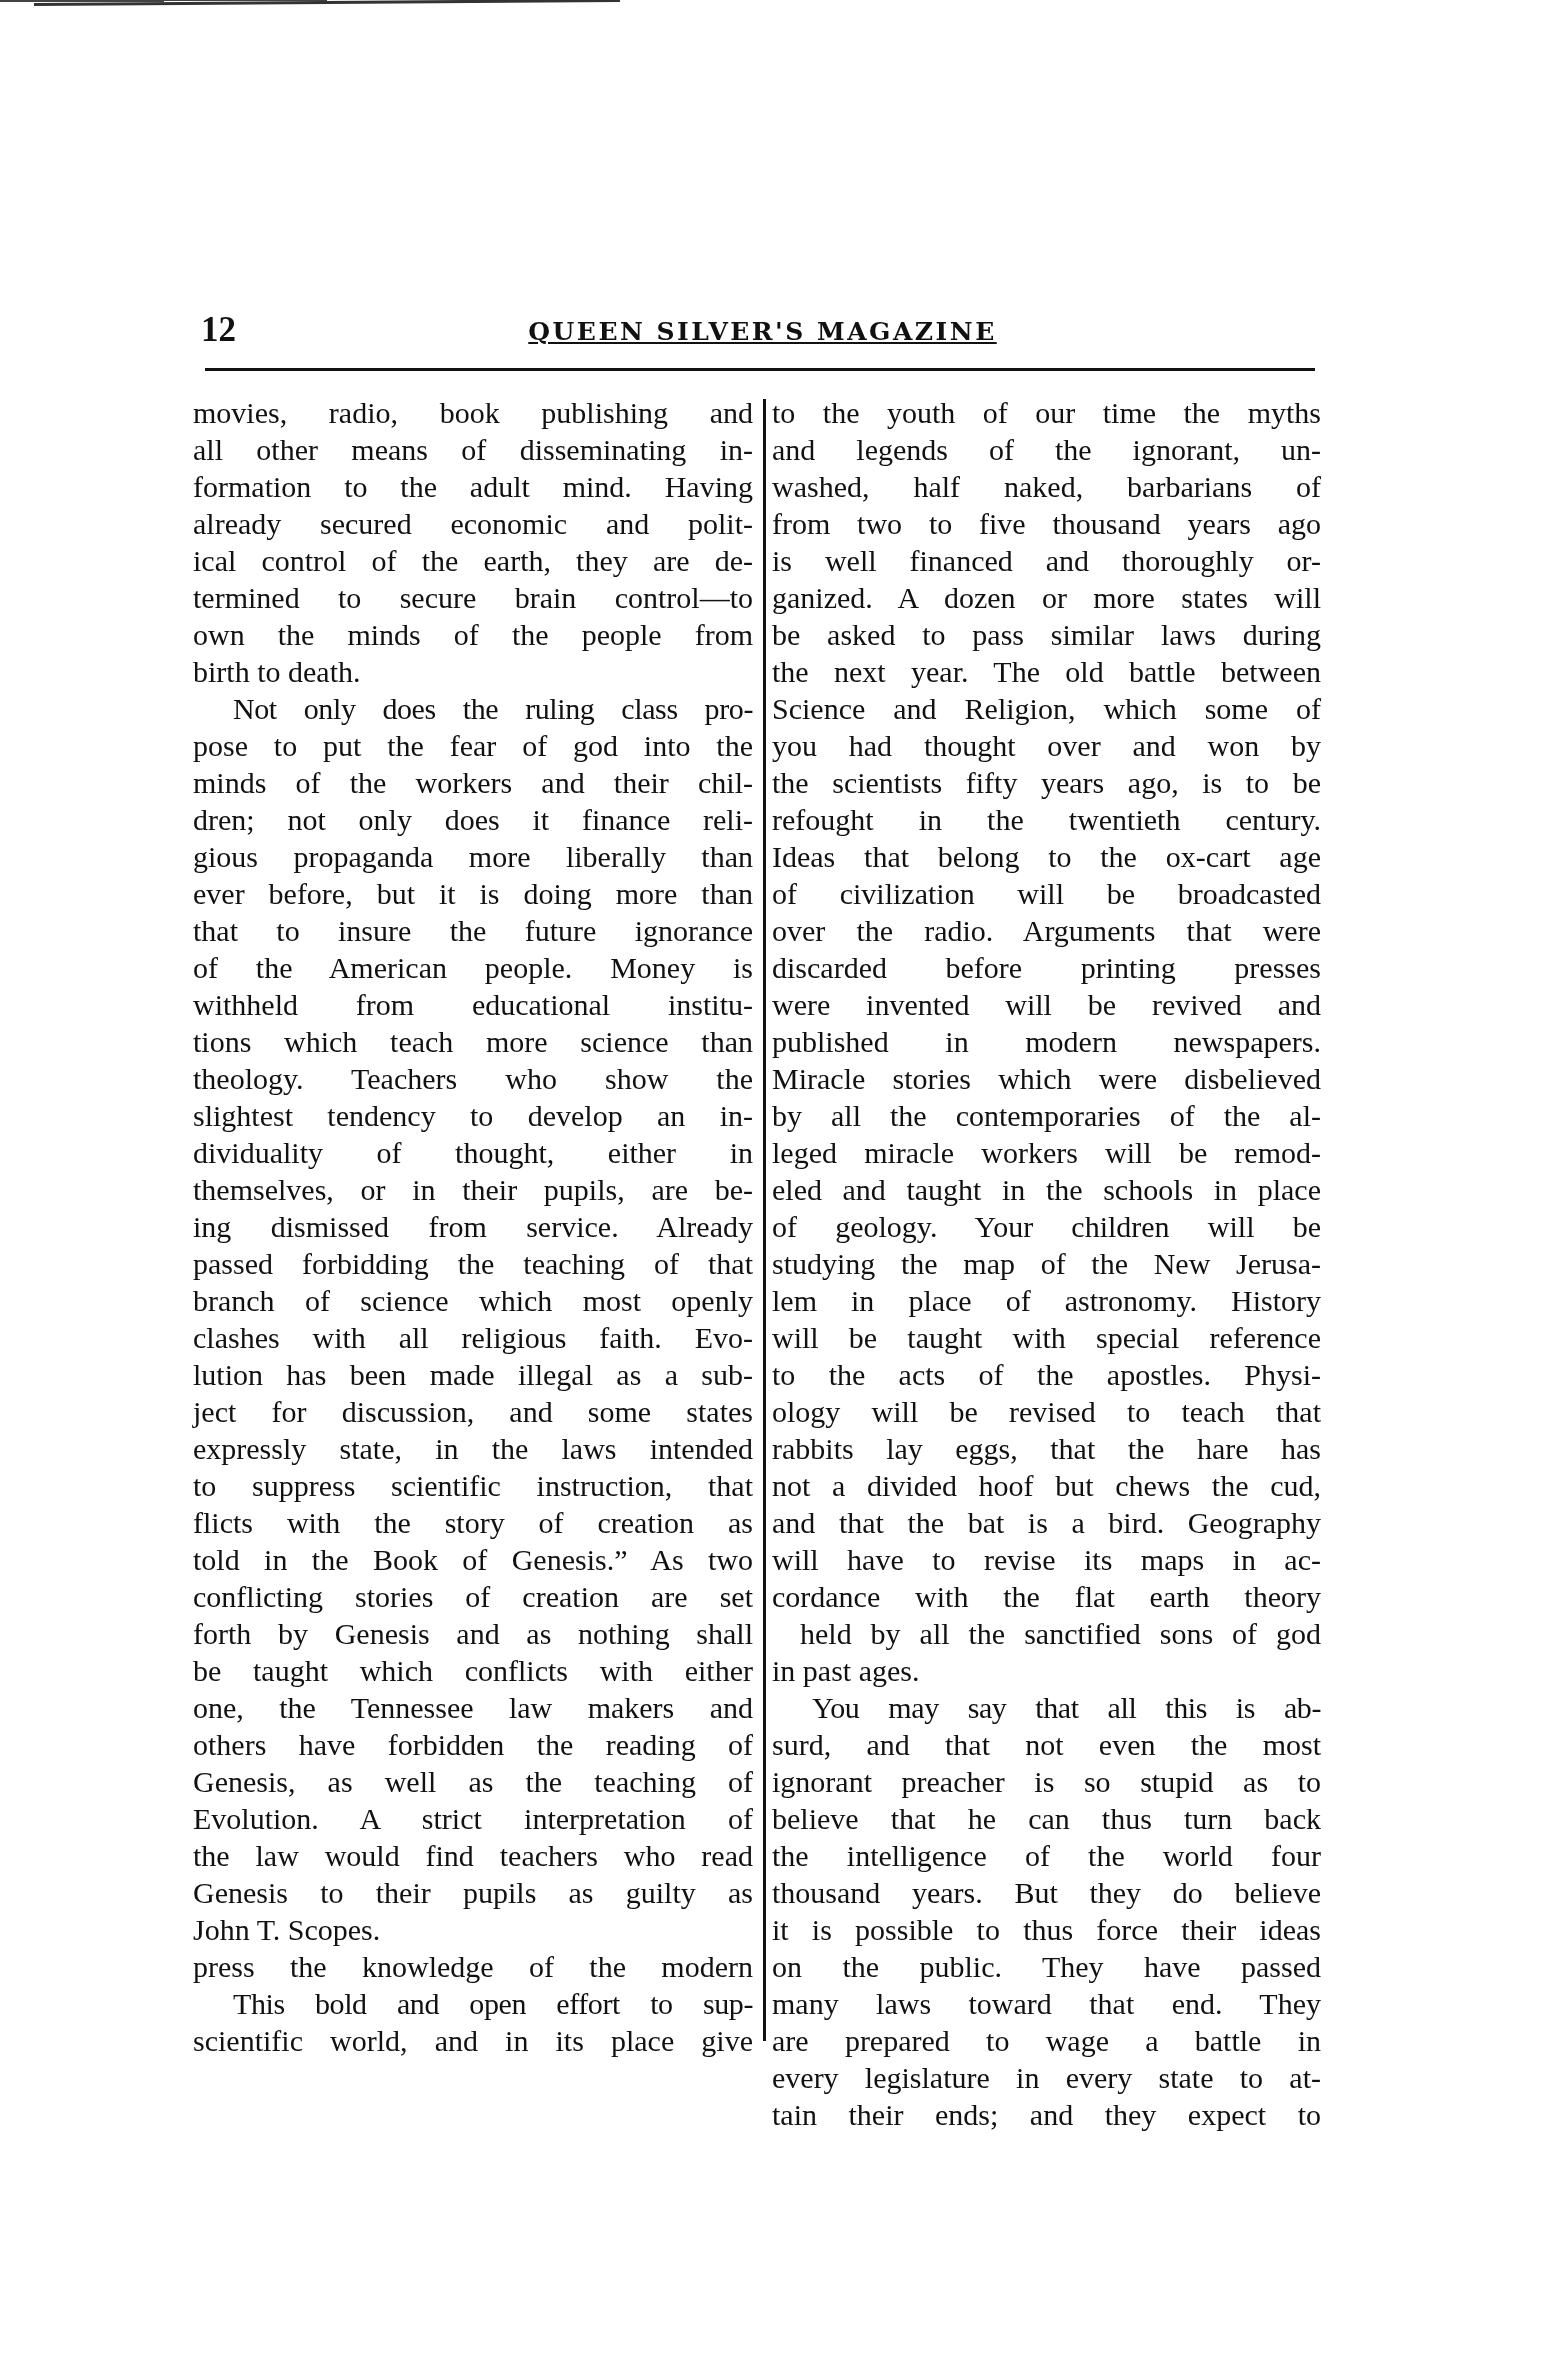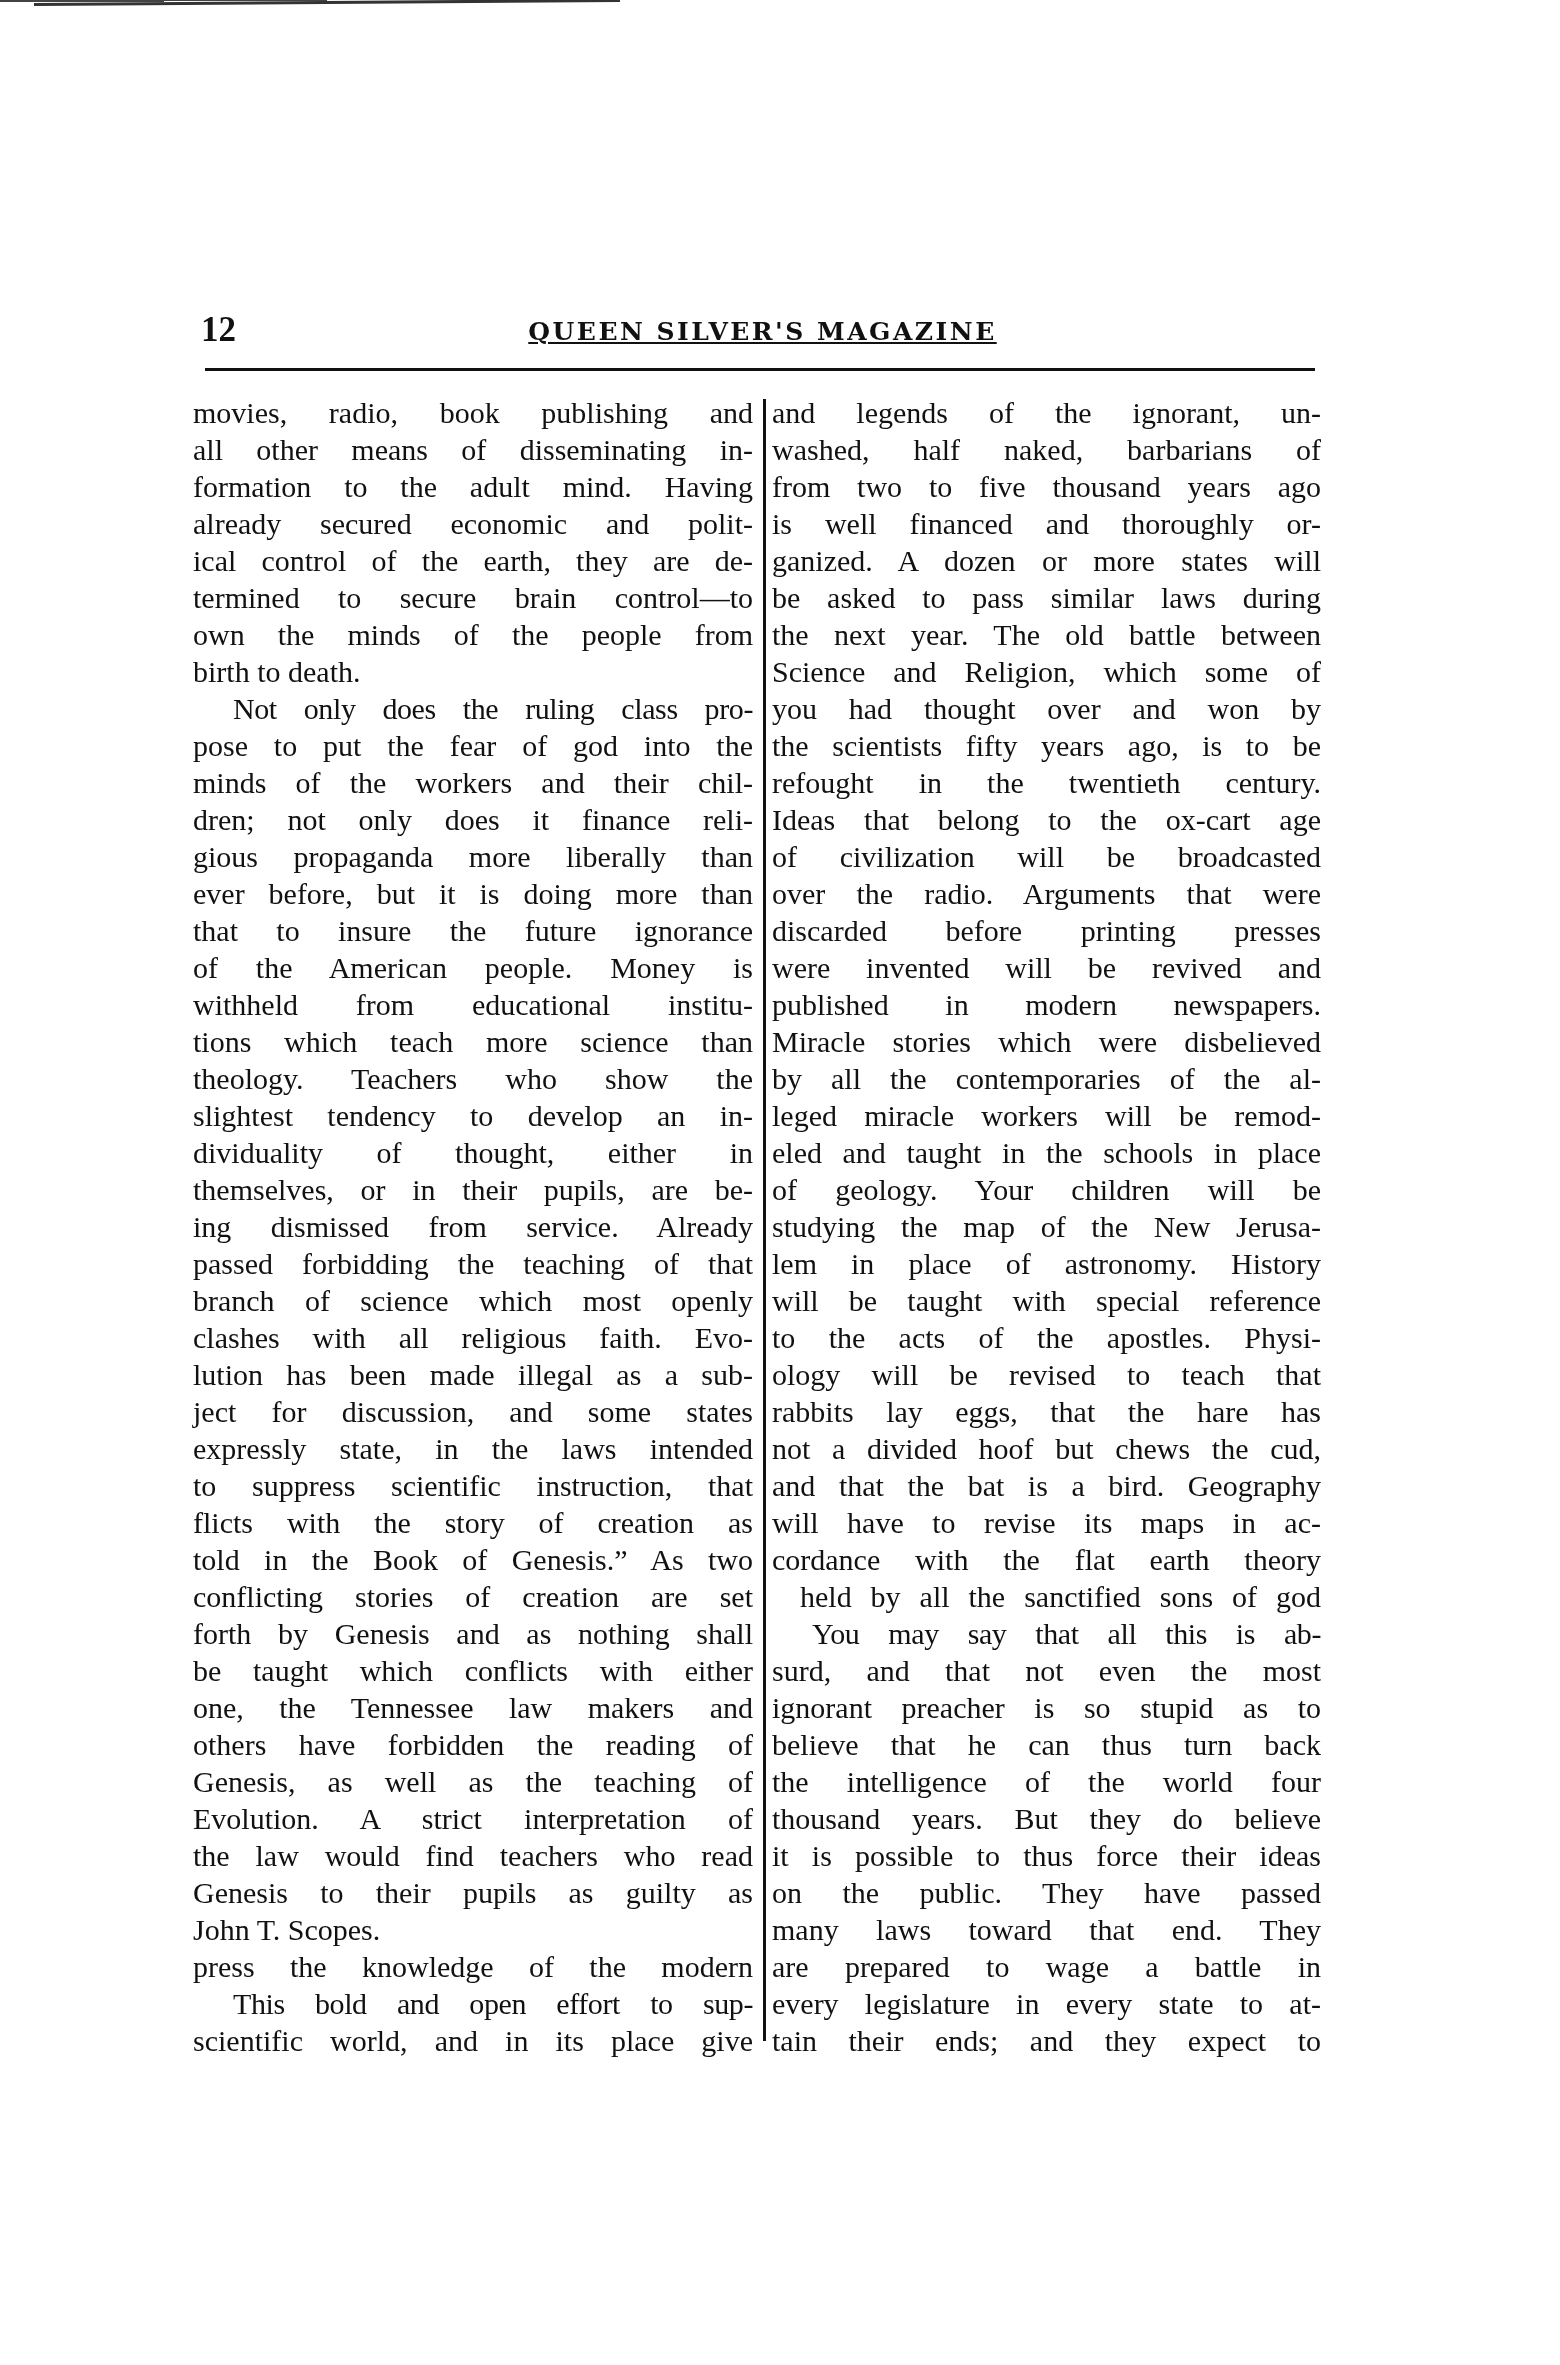--- a/index.html
+++ b/index.html
@@ -69,20 +69,21 @@
     <span class="line" style="white-space: nowrap;">Evolution. A strict interpretation of</span>
     <span class="line" style="white-space: nowrap;">the law would find teachers who read</span>
     <span class="line" style="white-space: nowrap;">Genesis to their pupils as guilty as</span>
     <span class="line last" style="white-space: nowrap;">John T. Scopes.</span>
     <span class="line" style="white-space: nowrap;">press the knowledge of the modern</span>
     <span class="line indent" style="white-space: nowrap; letter-spacing: -0.4px;">This bold and open effort to sup-</span>
     <span class="line" style="white-space: nowrap;">scientific world, and in its place give</span>
   </div>
 <div class="col-divider"></div>
 <div class="column right" id="col-right">
+    <span class="line" style="white-space: nowrap;">to the youth of our time the myths</span>
     <span class="line" style="white-space: nowrap;">and legends of the ignorant, un-</span>
     <span class="line" style="white-space: nowrap;">washed, half naked, barbarians of</span>
     <span class="line" style="white-space: nowrap;">from two to five thousand years ago</span>
     <span class="line" style="white-space: nowrap;">is well financed and thoroughly or-</span>
     <span class="line" style="white-space: nowrap;">ganized. A dozen or more states will</span>
     <span class="line" style="white-space: nowrap;">be asked to pass similar laws during</span>
     <span class="line" style="white-space: nowrap;">the next year. The old battle between</span>
     <span class="line" style="white-space: nowrap;">Science and Religion, which some of</span>
     <span class="line" style="white-space: nowrap;">you had thought over and won by</span>
     <span class="line" style="white-space: nowrap;">the scientists fifty years ago, is to be</span>
@@ -102,20 +103,21 @@
     <span class="line" style="white-space: nowrap;">lem in place of astronomy. History</span>
     <span class="line" style="white-space: nowrap;">will be taught with special reference</span>
     <span class="line" style="white-space: nowrap;">to the acts of the apostles. Physi-</span>
     <span class="line" style="white-space: nowrap;">ology will be revised to teach that</span>
     <span class="line" style="white-space: nowrap;">rabbits lay eggs, that the hare has</span>
     <span class="line" style="white-space: nowrap;">not a divided hoof but chews the cud,</span>
     <span class="line" style="white-space: nowrap;">and that the bat is a bird. Geography</span>
     <span class="line" style="white-space: nowrap;">will have to revise its maps in ac-</span>
     <span class="line" style="white-space: nowrap;">cordance with the flat earth theory</span>
     <span class="line" style="white-space: nowrap; margin-left: 28px;">held by all the sanctified sons of god</span>
+    <span class="line last" style="white-space: nowrap;">in past ages.</span>
     <span class="line indent" style="white-space: nowrap; letter-spacing: -0.4px;">You may say that all this is ab-</span>
     <span class="line" style="white-space: nowrap;">surd, and that not even the most</span>
     <span class="line" style="white-space: nowrap;">ignorant preacher is so stupid as to</span>
     <span class="line" style="white-space: nowrap;">believe that he can thus turn back</span>
     <span class="line" style="white-space: nowrap;">the intelligence of the world four</span>
     <span class="line" style="white-space: nowrap;">thousand years. But they do believe</span>
     <span class="line" style="white-space: nowrap;">it is possible to thus force their ideas</span>
     <span class="line" style="white-space: nowrap;">on the public. They have passed</span>
     <span class="line" style="white-space: nowrap;">many laws toward that end. They</span>
     <span class="line" style="white-space: nowrap;">are prepared to wage a battle in</span>

